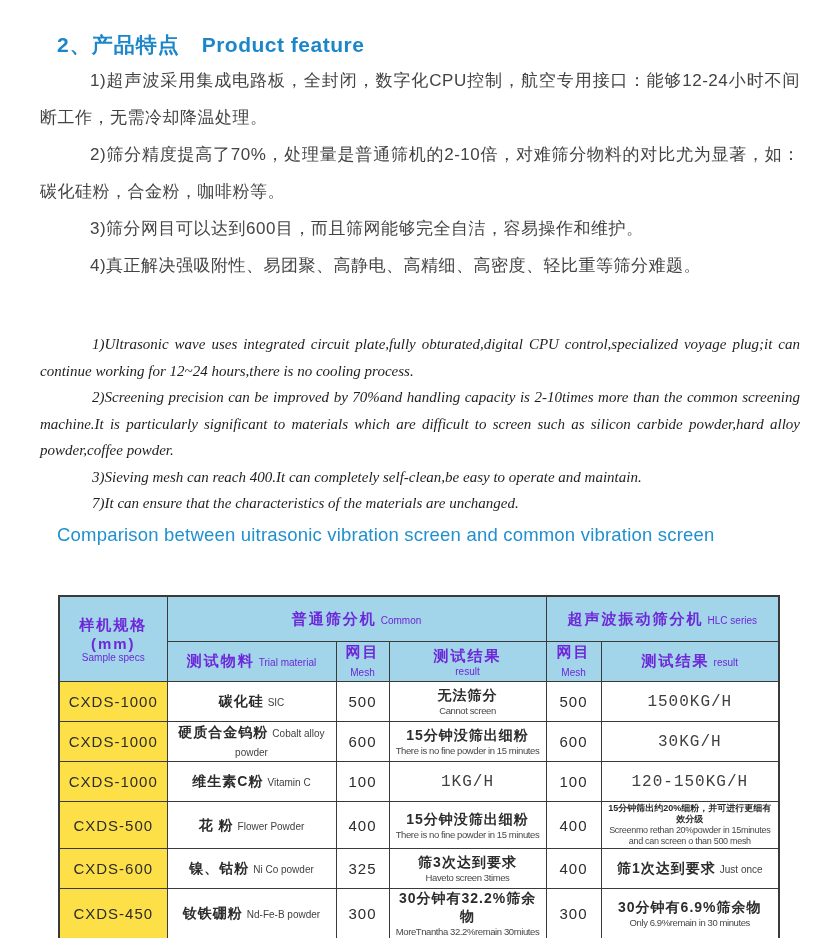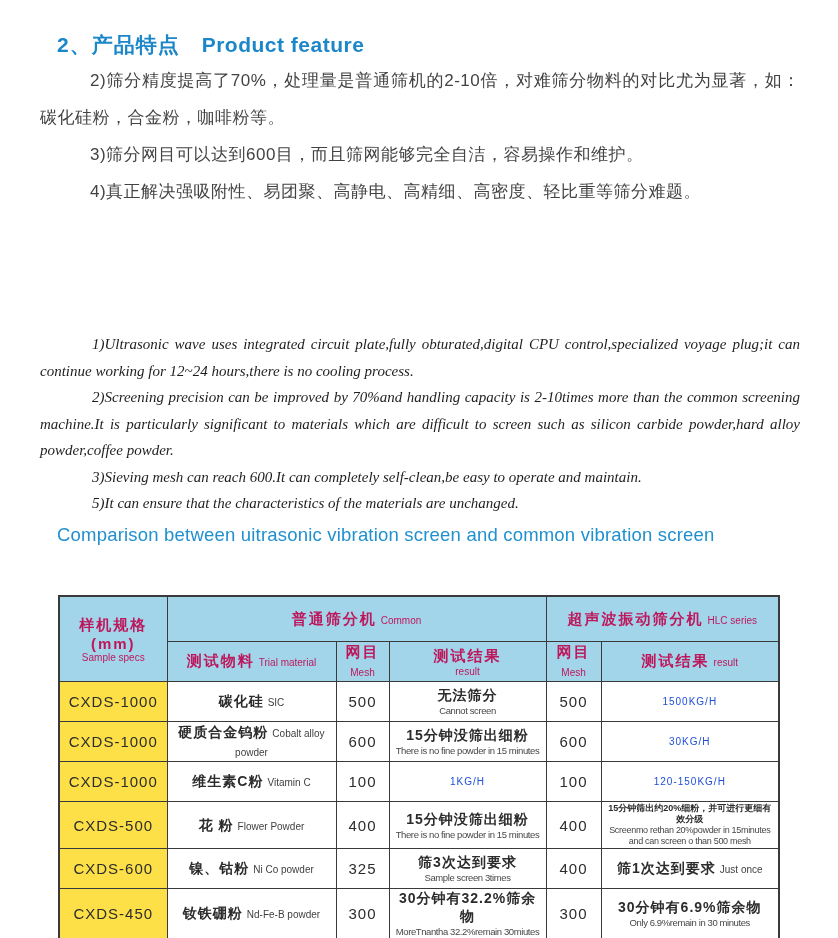--- a/index.html
+++ b/index.html
@@ -19,61 +19,62 @@
   .en-body p { margin:0; text-indent:52px;font-style:italic; }
 
   
   .sec3 { position:absolute; left:57px; top:521px; color:#2090ce; }
   .sec3 .zh-line { font-size:20px; font-weight:bold; letter-spacing:1px; }
   .sec3 .en-line { font-size:18.5px; margin-top:3px; letter-spacing:0.2px; }
 
   
   table.cmp { position:absolute; left:58px; top:595px; width:720px; border-collapse:collapse; table-layout:fixed; border:2px solid #3a3a3a; }
   .cmp th, .cmp td { border:1px solid #3a3a3a; padding:1px 3px; text-align:center; vertical-align:middle; overflow:hidden; }
-  .cmp thead th { background:#a2d4ea; color:#be185d; font-weight:normal; }
+  .cmp thead th { background:#a2d4ea; color:#6d28d9; font-weight:normal; }
   .cmp tr.h1 th { height:42px; }
   .cmp tr.h2 th { height:36px; }
   .th-zh { font-size:15px; font-weight:bold; letter-spacing:2px; }
   .th-en { font-size:10px; letter-spacing:0; }
   .th-en-inline { font-size:10px; margin-left:4px; }
   .mesh-en { font-size:10px; }
   .cmp tbody tr { height:40px; background:#ffffff; }
   .cmp tbody tr.tall { height:46px; }
   td.model { background:#fde047; font-size:15px; color:#2c2c2c; letter-spacing:1px; }
   td.mat .zh-t { font-size:14px; font-weight:bold; color:#2c2c2c; letter-spacing:1px; }
   td.mat .en-t { font-size:10px; color:#3f3f3f; margin-left:4px; }
   td.mesh { font-size:15px; color:#2c2c2c; letter-spacing:1px; }
   td.res .zh-t { font-size:14px; font-weight:bold; color:#2c2c2c; letter-spacing:1px; }
   td.res .en-t { font-size:10px; color:#3f3f3f; margin-left:4px; }
   td.res .sub { font-size:9.5px; letter-spacing:-0.4px; color:#474747; line-height:11px; }
   td.res .sub:empty { display:none; }
-  td.res.big { font-size:10px; color:#1d4ed8; letter-spacing:1px; }
+  td.res.big { font-size:16px; color:#404040; letter-spacing:1px;font-family:Liberation Mono, monospace; }
   td.res.tiny .zh-sm { font-size:9px; font-weight:bold; color:#2c2c2c; line-height:11px; }
   td.res.tiny .sub { font-size:9px; line-height:11px; letter-spacing:-0.3px; }
 </style>
 </head>
 <body>
 
 <div class="page">
 
   <h2 class="sec2-title">
     <span>2、产品特点</span><span class="en-part">Product feature</span>
   </h2>
 
   <div class="zh-body">
+    <p>1)超声波采用集成电路板，全封闭，数字化CPU控制，航空专用接口：能够12-24小时不间断工作，无需冷却降温处理。</p>
     <p>2)筛分精度提高了70%，处理量是普通筛机的2-10倍，对难筛分物料的对比尤为显著，如：碳化硅粉，合金粉，咖啡粉等。</p>
     <p>3)筛分网目可以达到600目，而且筛网能够完全自洁，容易操作和维护。</p>
     <p>4)真正解决强吸附性、易团聚、高静电、高精细、高密度、轻比重等筛分难题。</p>
   </div>
 
   <div class="en-body">
     <p>1)Ultrasonic wave uses integrated circuit plate,fully obturated,digital CPU control,specialized voyage plug;it can continue working for 12~24 hours,there is no cooling process.</p>
     <p>2)Screening precision can be improved by 70%and handling capacity is 2-10times more than the common screening machine.It is particularly significant to materials which are difficult to screen such as silicon carbide powder,hard alloy powder,coffee powder.</p>
-    <p>3)Sieving mesh can reach 600.It can completely self-clean,be easy to operate and maintain.</p>
-    <p>5)It can ensure that the characteristics of the materials are unchanged.</p>
+    <p>3)Sieving mesh can reach 400.It can completely self-clean,be easy to operate and maintain.</p>
+    <p>7)It can ensure that the characteristics of the materials are unchanged.</p>
   </div>
 
   <div class="sec3">
     <div class="en-line">Comparison between uitrasonic vibration screen and common vibration screen</div>
   </div>
 
   <table class="cmp">
     <colgroup>
       <col style="width:108px">
         <col style="width:169px">
@@ -158,21 +159,21 @@
           <div class="zh-sm">15分钟筛出约20%细粉，并可进行更细有效分级</div>
           <div class="sub">Screenmo rethan 20%powder in 15minutes and can screen o than 500 mesh</div>
         </td>
       </tr>
       <tr>
         <td class="model">CXDS-600</td>
         <td class="mat"><span class="zh-t">镍、钴粉</span><span class="en-t">Ni Co powder</span></td>
         <td class="mesh">325</td>
         <td class="res">
           <div class="zh-t">筛3次达到要求</div>
-          <div class="sub">Sample screen 3times</div>
+          <div class="sub">Haveto screen 3times</div>
         </td>
         <td class="mesh">400</td>
         <td class="res">
           <span class="zh-t">筛1次达到要求</span><span class="en-t">Just once</span>
         </td>
       </tr>
       <tr>
         <td class="model">CXDS-450</td>
         <td class="mat"><span class="zh-t">钕铁硼粉</span><span class="en-t">Nd-Fe-B powder</span></td>
         <td class="mesh">300</td>

